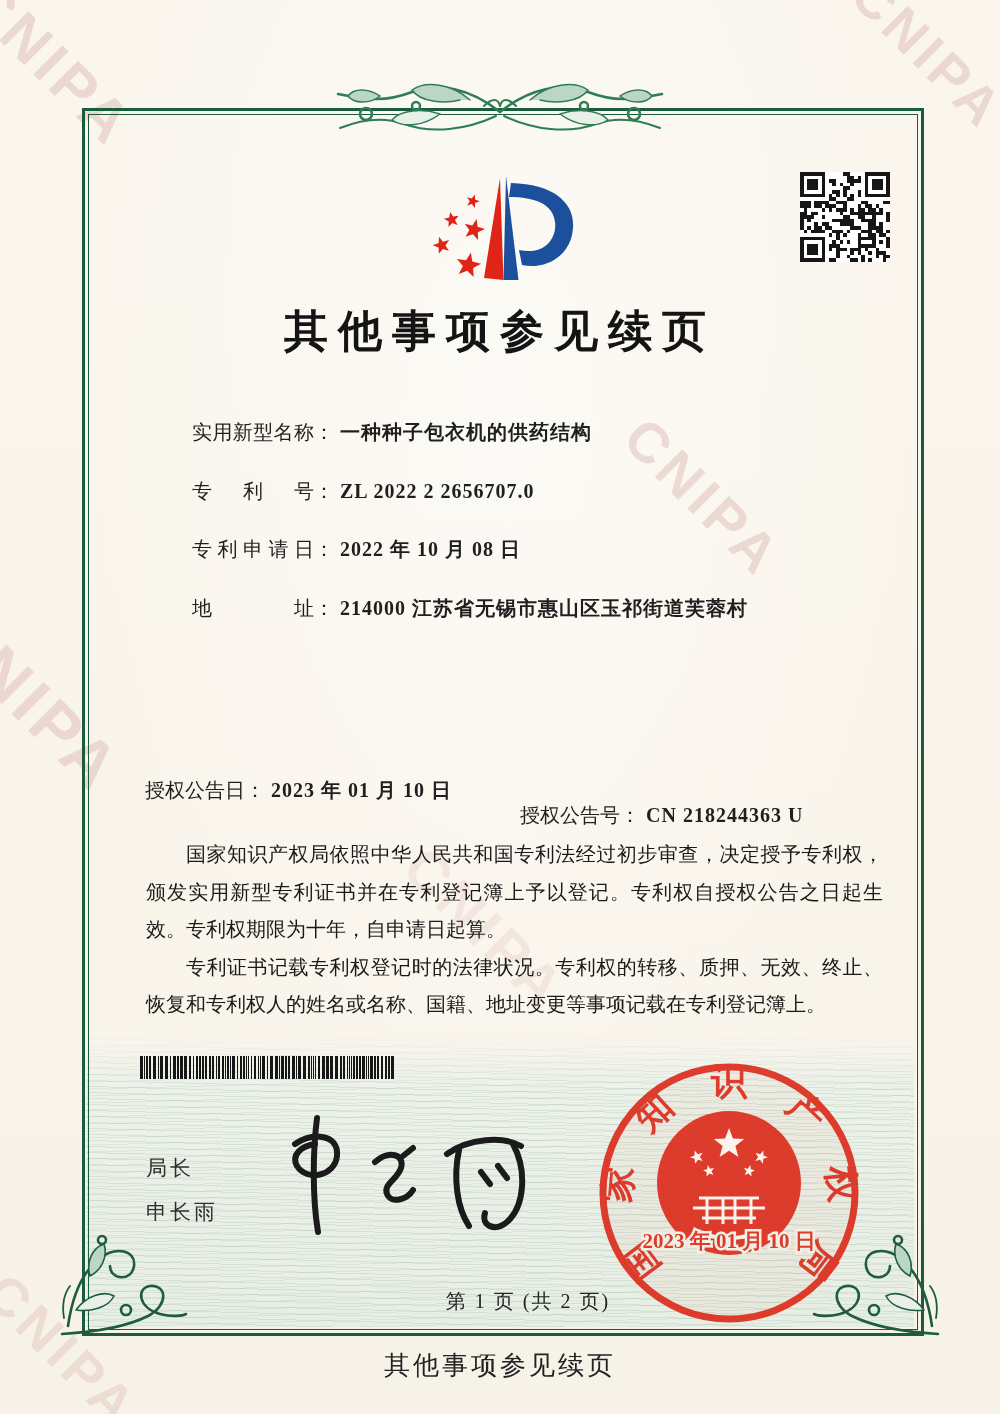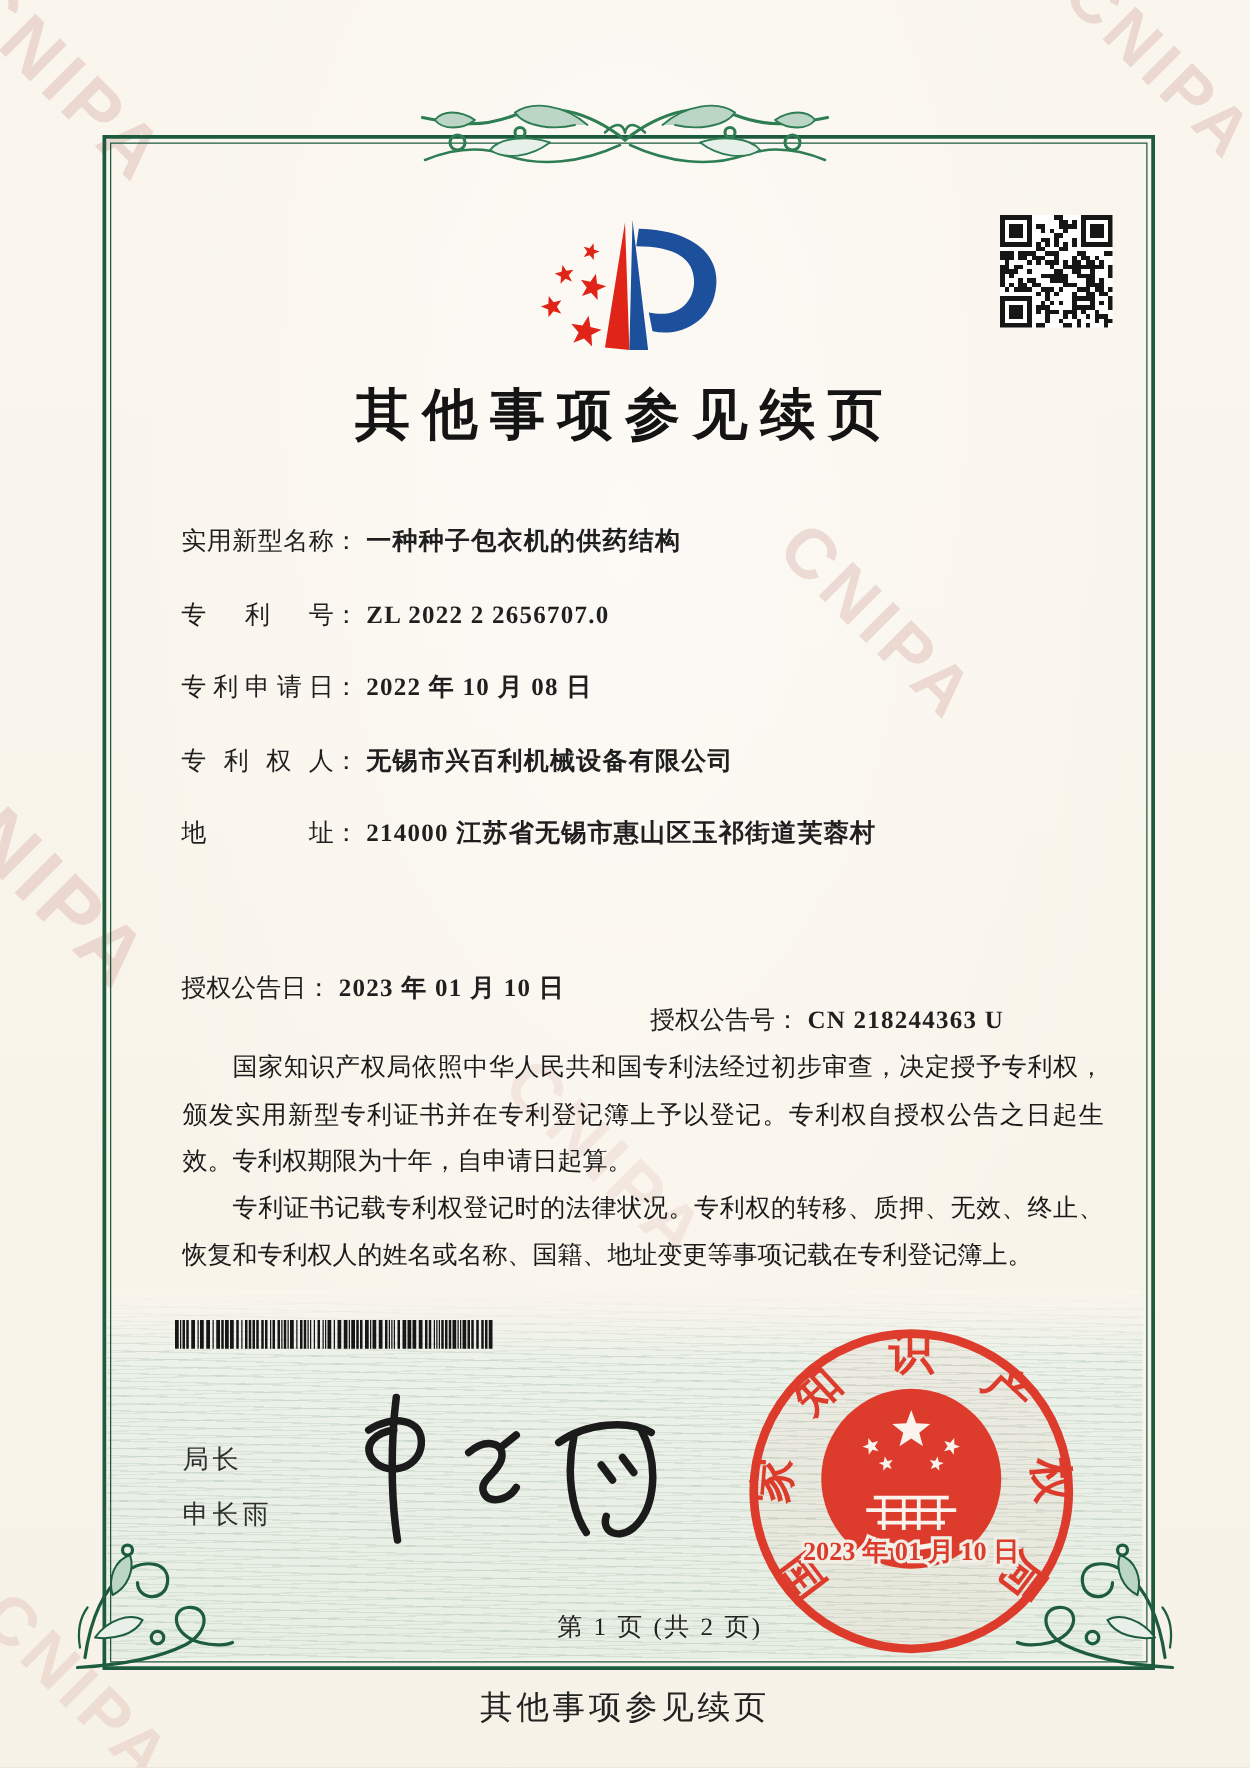--- a/index.html
+++ b/index.html
@@ -33,21 +33,21 @@
   .content{position:absolute; inset:0; z-index:2;}
   .cert-no{position:absolute; left:130px; top:168px; font-size:20px; letter-spacing:3px; color:#2b2b2b;}
   .logo{position:absolute; left:405px; top:170px;}
   .qr{position:absolute; left:800px; top:172px; width:90px; height:90px;}
   .title{
     position:absolute; left:0; top:302px; width:100%; text-align:center;
     font-size:44px; font-weight:700; letter-spacing:10px; color:#141414;
   }
   .fields{position:absolute; left:145px; top:419px; width:745px;}
   .frow{height:58.6px; font-size:20px; white-space:nowrap;}
-  .flabel{display:inline-block; width:122px; text-align:justify; text-align-last:justify; vertical-align:top;}
+  .flabel{display:inline-block; width:122px; text-align:justify; text-align-last:justify; vertical-align:top;margin-left:47px;}
   .fcolon{display:inline-block;}
   .fvalue{margin-left:6px; letter-spacing:1px;font-weight:bold;}
   .grant-row{position:absolute; left:145px; top:777px; width:745px; font-size:20px; white-space:nowrap;}
   .grant-col2{position:absolute; left:375px; top:0;margin-top:25px;}
   .body-text{
     position:absolute; left:146px; top:836px; width:737px;
     font-size:20px; line-height:37.5px; text-align:justify; color:#1a1a1a;
   }
   .body-text p{margin:0; text-indent:2em;}
   
@@ -370,23 +370,20 @@
       <div class="frow">
         <span class="flabel">实用新型名称</span><span class="fcolon">：</span><span class="fvalue">一种种子包衣机的供药结构</span>
       </div>
       <div class="frow">
         <span class="flabel">专利号</span><span class="fcolon">：</span><span class="fvalue">ZL 2022 2 2656707.0</span>
       </div>
       <div class="frow">
         <span class="flabel">专利申请日</span><span class="fcolon">：</span><span class="fvalue">2022 年 10 月 08 日</span>
       </div>
       <div class="frow">
-        <span class="flabel">专利权人</span><span class="fcolon">：</span><span class="fvalue">无锡市兴百利机械设备有限公司</span>
-      </div>
-      <div class="frow">
         <span class="flabel">地址</span><span class="fcolon">：</span><span class="fvalue">214000 江苏省无锡市惠山区玉祁街道芙蓉村</span>
       </div>
     </div>
 
     <div class="grant-row">
       <span>授权公告日</span><span>：</span><span class="fvalue">2023 年 01 月 10 日</span>
       <span class="grant-col2">
         <span>授权公告号</span><span>：</span><span class="fvalue">CN 218244363 U</span>
       </span>
     </div>

